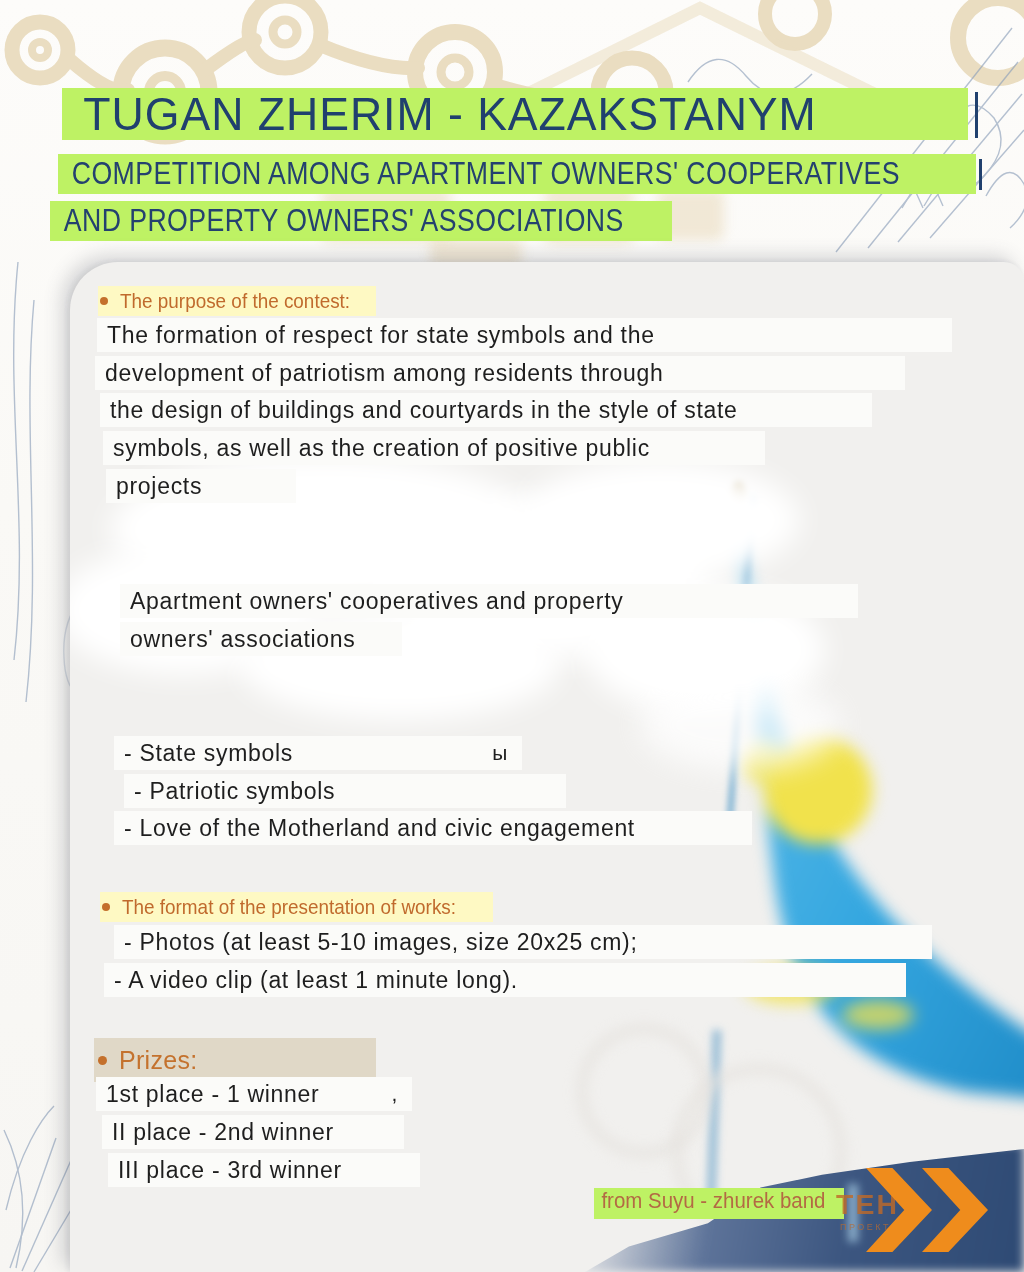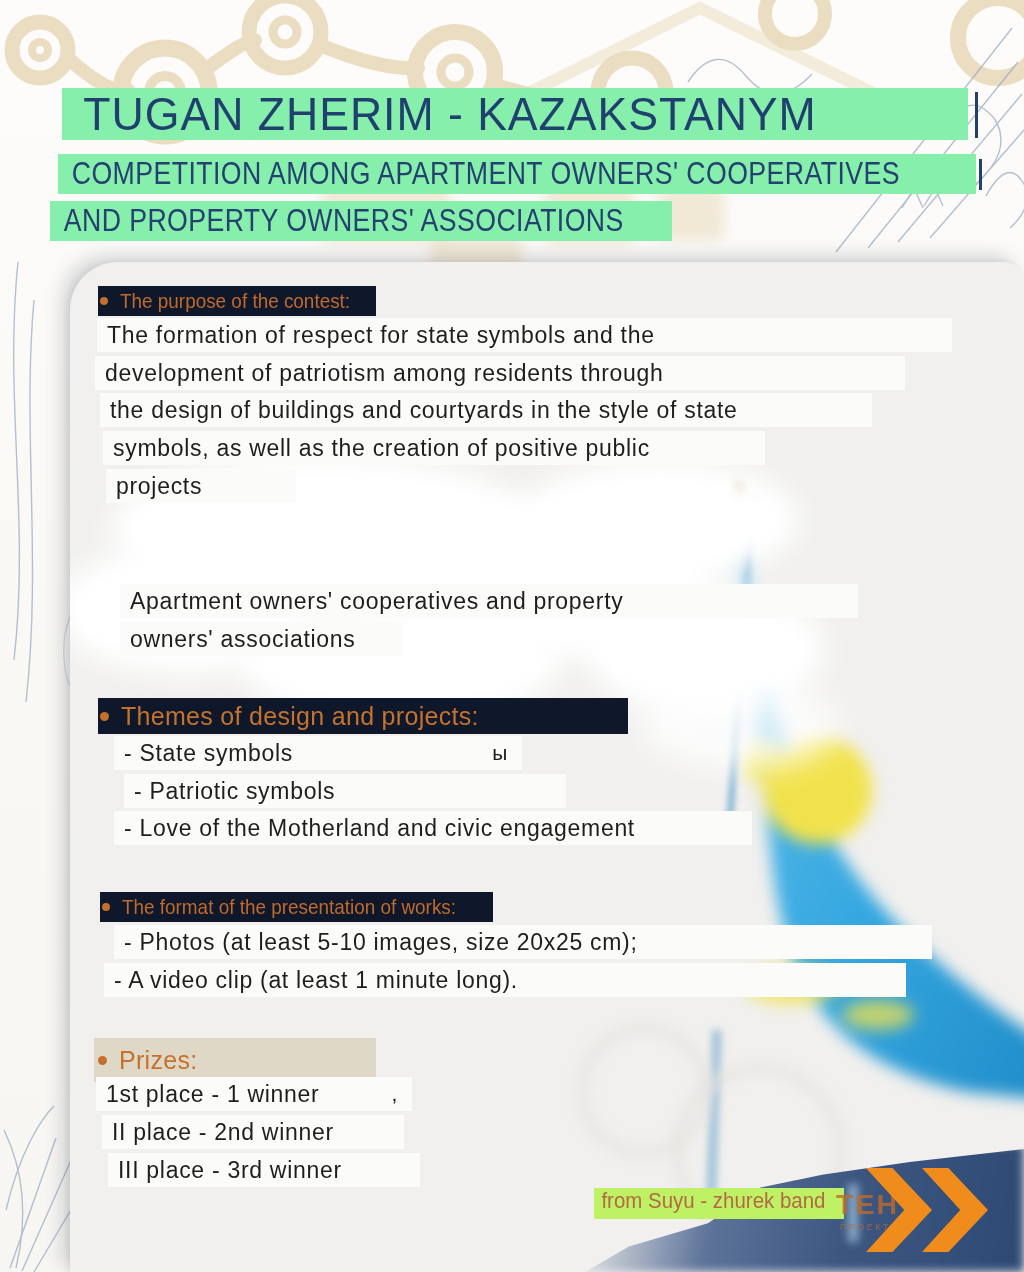--- a/index.html
+++ b/index.html
@@ -10,21 +10,21 @@
   }
   .abs{position:absolute;}
   svg{display:block;}
 
   
   #ornament-top{left:0;top:0;z-index:1;opacity:.85;}
   #sketch-layer{left:0;top:0;z-index:1;}
   .beige-blob{background:#e8d9ba;filter:blur(6px);opacity:.55;z-index:1;border-radius:8px;}
 
   
-  .hdr-band{background:#86efac;z-index:2;display:flex;align-items:center;}
+  .hdr-band{background:#bef264;z-index:2;display:flex;align-items:center;}
   #title-band{left:62px;top:88px;width:906px;height:52px;}
   #poster-title{
     font-size:46px;color:#20406e;letter-spacing:1px;white-space:nowrap;
     padding-left:22px;transform:scaleX(.97);transform-origin:left center;
   }
   .cursor-bar{background:#20406e;z-index:3;}
   #title-cursor{left:975px;top:92px;width:3px;height:46px;}
   #sub1-band{left:58px;top:154px;width:918px;height:40px;}
   #sub2-band{left:50px;top:201px;width:622px;height:40px;}
   .subtitle-text{
@@ -55,21 +55,21 @@
     clip-path:polygon(0% 100%, 10% 80%, 28% 62%, 40% 34%, 54% 24%, 74% 14%, 100% 4%, 100% 100%);
   }
   #building-streak{left:778px;top:922px;width:10px;height:58px;background:#9fc4dd;filter:blur(4px);z-index:3;opacity:.8;}
 
   
   .line-band{
     background:#fbfbf9;z-index:5;display:flex;align-items:center;
     color:#1e1e1e;font-size:23px;letter-spacing:.7px;white-space:nowrap;
     padding-left:10px;height:34px;
   }
-  .heading-band{background:#0f172a;z-index:5;display:flex;align-items:center;white-space:nowrap;}
+  .heading-band{background:#fef9c3;z-index:5;display:flex;align-items:center;white-space:nowrap;}
   .bullet{width:9px;height:9px;border-radius:50%;background:#c4702c;margin-right:12px;flex:0 0 auto;}
   .bullet.small{width:8px;height:8px;}
   .orange-big{color:#c4722e;font-size:25px;letter-spacing:.3px;}
   .orange-cond{color:#c06a2d;font-size:21px;transform:scaleX(.9);transform-origin:left center;}
 
   #purpose-heading{left:28px;top:24px;height:30px;padding-left:2px;}
   .p-line{position:absolute;}
   #p-line-0{left:27px;top:56px;width:845px;}
   #p-line-1{left:25px;top:94px;width:800px;}
   #p-line-2{left:30px;top:131px;width:762px;}
@@ -221,24 +221,20 @@
   </div>
   <div id="p-line-0" class="line-band p-line">The formation of respect for state symbols and the</div>
   <div id="p-line-1" class="line-band p-line">development of patriotism among residents through</div>
   <div id="p-line-3" class="line-band p-line">symbols, as well as the creation of positive public</div>
   <div id="p-line-2" class="line-band p-line">the design of buildings and courtyards in the style of state</div>
   <div id="p-line-4" class="line-band p-line">projects</div>
 
   <div id="pa-line-0" class="abs line-band">Apartment owners' cooperatives and property</div>
   <div id="pa-line-1" class="abs line-band">owners' associations</div>
 
-  <div id="themes-heading" class="abs heading-band">
-    <span class="bullet"></span>
-    <span class="orange-big">Themes of design and projects:</span>
-  </div>
   <div id="th-item-0" class="abs line-band">
     <span>- State symbols</span>
     <span class="artifact">ы</span>
   </div>
   <div id="th-item-1" class="abs line-band">- Patriotic symbols</div>
   <div id="th-item-2" class="abs line-band">- Love of the Motherland and civic engagement</div>
 
   <div id="format-heading" class="abs heading-band">
     <span class="bullet small"></span>
     <span class="orange-cond">The format of the presentation of works:</span>

